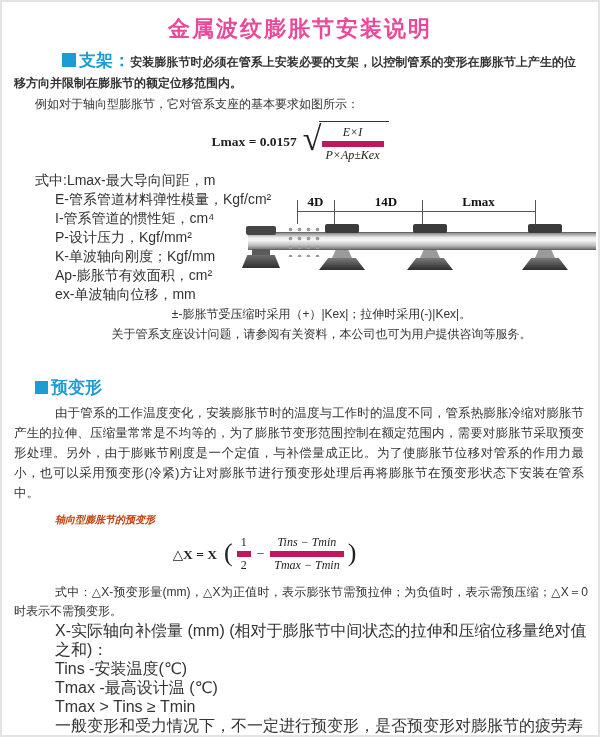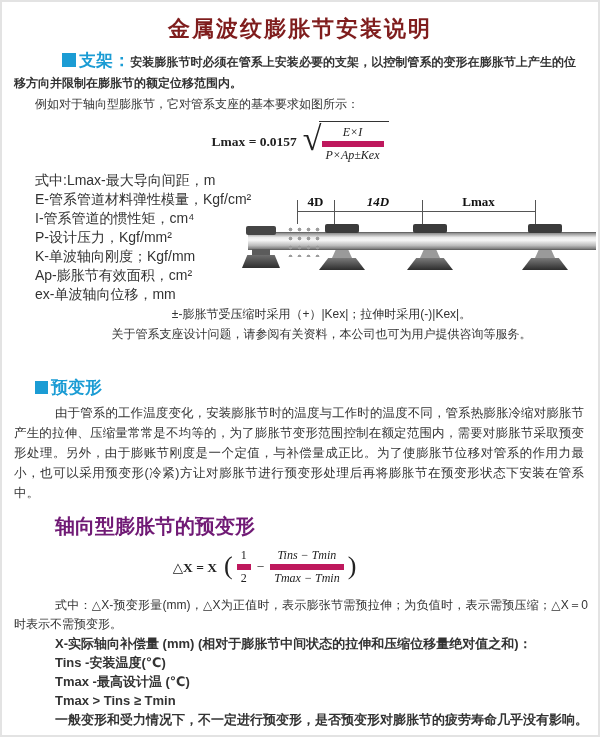--- a/index.html
+++ b/index.html
@@ -4,28 +4,28 @@
 <style>
   html,body{margin:0;padding:0;background:#e9e9e9;}
   .page{
     position:relative;width:596px;height:733px;margin:0 auto;
     background:#ffffff;border:2px solid #e3e3e3;overflow:hidden;
     font-family:"Liberation Sans","DejaVu Sans",sans-serif;color:#333;
   }
   
   .doc-title{
     margin-top:12px;text-align:center;font-size:22px;font-weight:bold;
-    color:#7f1d1d;letter-spacing:2px;
+    color:#ec4899;letter-spacing:2px;
   }
   
   .marker{display:inline-block;width:14px;height:14px;background:#1b9cd4;
     vertical-align:-1px;margin-right:3px;}
   .inline-head{color:#1b9cd4;font-size:17px;font-weight:bold;}
   .sec-head{color:#1b9cd4;font-size:17px;font-weight:bold;margin:14px 0 2px 33px;}
-  .sub-head{color:#701a75;font-size:20px;font-weight:bold;}
+  .sub-head{color:#c2410c;font-size:10px;font-weight:bold;font-style:italic;}
   
   .para{font-size:12px;line-height:21px;margin:6px 22px 0 12px;text-align:justify;}
   .para .bold-run{font-weight:bold;}
   .indent-line{font-size:12px;margin:2px 22px 0 33px;}
   .body-para{font-size:12.5px;line-height:20px;margin:4px 14px 0 12px;
     text-indent:41px;text-align:justify;}
   
   .formula{font-family:"Liberation Serif","DejaVu Serif",serif;
     width:fit-content;margin:8px auto 0 auto;display:flex;align-items:center;
     font-size:13.5px;color:#222;}
@@ -38,24 +38,24 @@
   .frac.upright{font-style:normal;}
   .sqrt{display:inline-flex;align-items:flex-start;}
   .rad{font-size:34px;line-height:0.9;font-weight:400;transform:translateY(3px);}
   .sqrt-body{border-top:1.6px solid #333;padding:3px 5px 0 3px;margin-left:-3px;}
   .sqrt-body .frac{margin:0;}
   .paren{font-size:26px;font-weight:400;line-height:1;margin:0 1px;
     transform:translateY(-1px);}
   .op{margin:0 3px;}
   
   .defs{margin:8px 0 0 33px;font-size:14px;line-height:19px;width:255px;}
-  .defs .sub{}
+  .defs .sub{margin-left:20px;}
   .wide-line{font-size:12px;margin:1px 10px 0 53px;line-height:19px;text-align:center;}
   
-  .item-line{font-size:13px;margin:0 10px 0 53px;line-height:19px;font-weight:bold;}
+  .item-line{font-size:16px;margin:0 10px 0 53px;line-height:19px;}
   .explain{font-size:12px;line-height:19px;margin:10px 10px 0 12px;
     text-indent:41px;text-align:justify;}
   
   .diagram{position:absolute;left:0;top:192px;width:596px;height:104px;}
   .dim-line{position:absolute;top:17px;left:295px;width:238px;height:1px;background:#555;}
   .tick{position:absolute;top:6px;width:1px;height:24px;background:#555;}
   .dim-label{position:absolute;top:0;font-family:"Liberation Serif",serif;
     font-weight:bold;font-size:13px;color:#111;text-align:center;}
   .pipe{position:absolute;left:246px;top:38px;width:348px;height:16px;
     background:linear-gradient(to bottom,#8a8a8a 0%,#ececec 28%,#f7f7f7 45%,#bdbdbd 78%,#7a7a7a 100%);
@@ -113,21 +113,21 @@
   <div class="wide-line">±-膨胀节受压缩时采用（+）|Kex|；拉伸时采用(-)|Kex|。</div>
   <div class="wide-line">关于管系支座设计问题，请参阅有关资料，本公司也可为用户提供咨询等服务。</div>
 
   <div class="diagram">
     <div class="dim-line"></div>
     <div class="tick" style="left:295px;"></div>
     <div class="tick" style="left:332px;"></div>
     <div class="tick" style="left:420px;"></div>
     <div class="tick" style="left:533px;"></div>
     <div class="dim-label" style="left:295px;width:37px;">4D</div>
-    <div class="dim-label" style="left:332px;width:88px;font-style:italic;">14D</div>
+    <div class="dim-label" style="left:340px;width:88px;">14D</div>
     <div class="dim-label" style="left:420px;width:113px;">Lmax</div>
     <div class="pipe"></div>
     <div class="bellows"></div>
     <div class="anchor-clamp"></div>
     <div class="anchor-stem"></div>
     <div class="anchor-base"></div>
     <div class="support" style="left:317px;">
       <div class="clamp"></div>
       <div class="neck"></div>
       <div class="base"></div>

